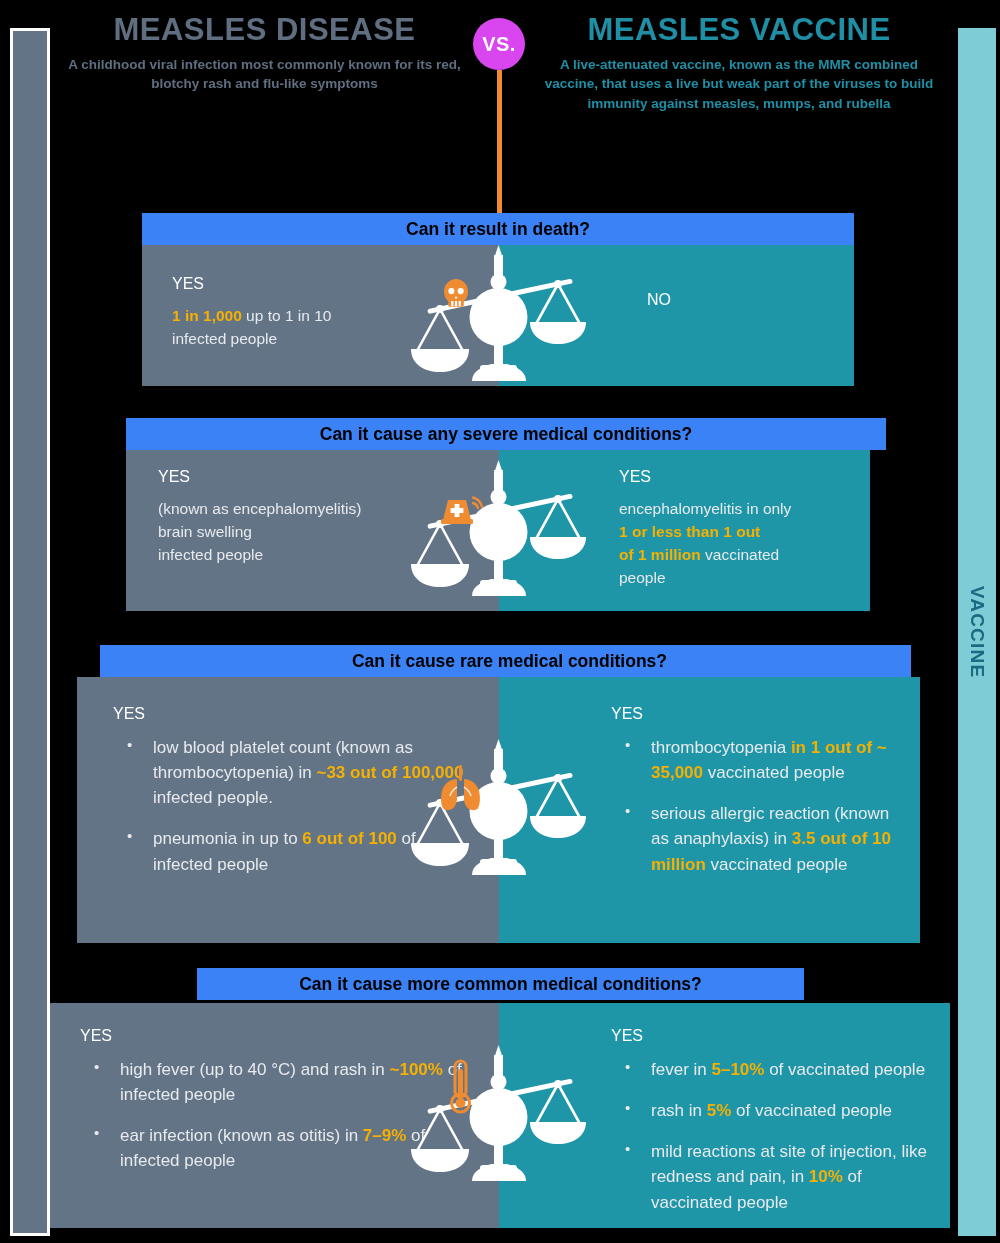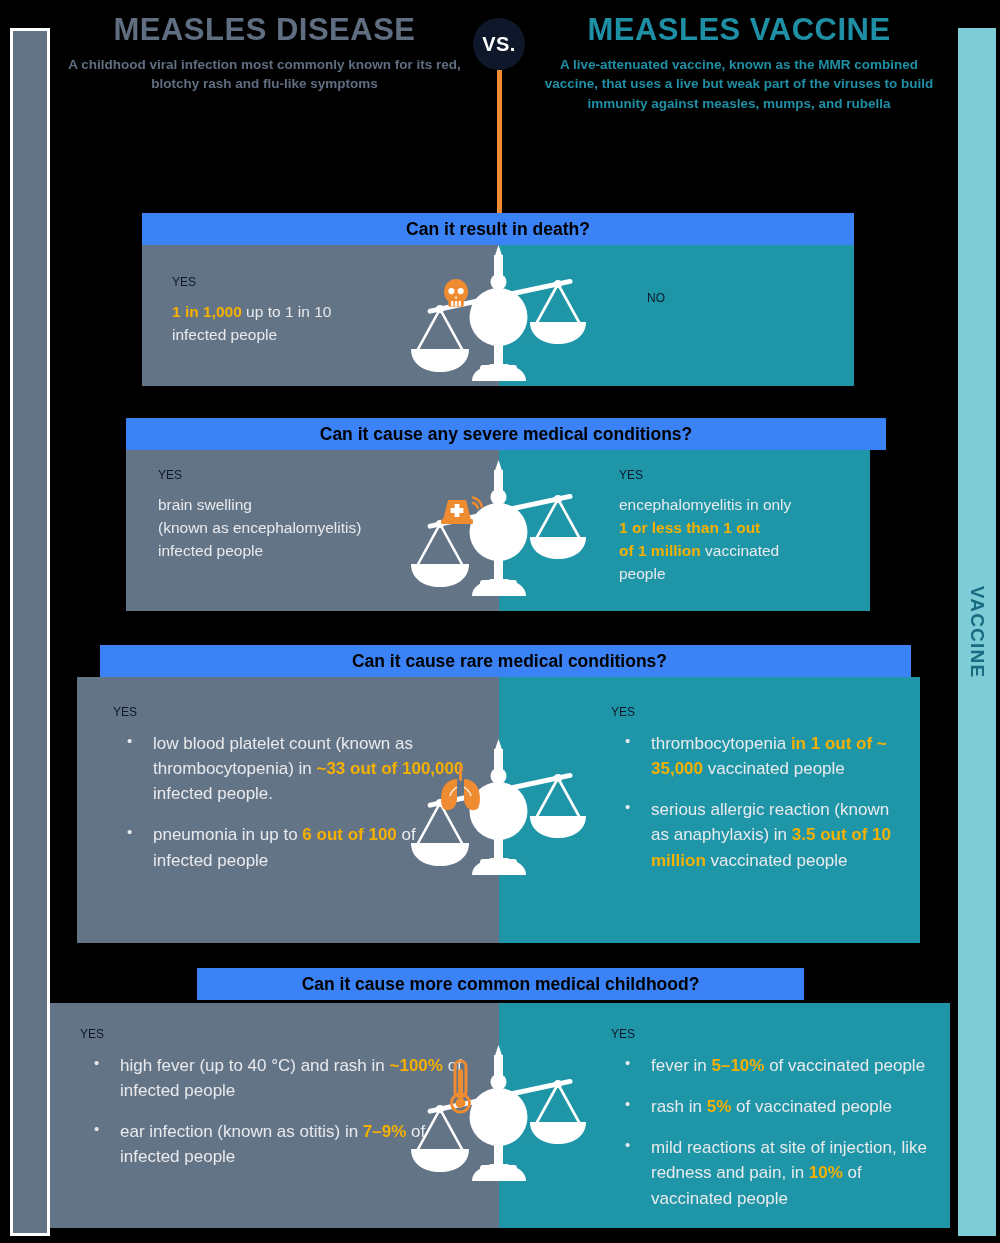--- a/index.html
+++ b/index.html
@@ -37,40 +37,40 @@
   .hdr-sub{ font-size:13.5px; font-weight:bold; line-height:1.45; margin-top:7px; }
   .hdr-left .hdr-sub{ color:#5f6e80; }
   .hdr-right .hdr-sub{ color:#1f8fa5; }
 
   .vs-stem{
     position:absolute; left:497px; top:70px; width:5px; height:150px;
     background:#ef8b30;
   }
   .vs-circle{
     position:absolute; left:473px; top:18px; width:52px; height:52px;
-    border-radius:50%; background:#0f172a;
+    border-radius:50%; background:#d946ef;
     color:#fff; font-size:20px; font-weight:bold;
     display:flex; align-items:center; justify-content:center;
     letter-spacing:.5px;
   }
 
   
   .panel{ position:absolute; }
   .panel-head{
     position:absolute; background:#3b82f6; height:32px;
     display:flex; align-items:center; justify-content:center;
     color:#000; font-size:17.5px; font-weight:bold;
   }
   .panel-body{ position:absolute; display:flex; }
   .side-disease{ background:#647487; }
   .side-vaccine{ background:#1f96a8; }
 
   .col{ position:relative; }
   .col-inner{ padding:22px 26px 18px 32px; }
-  .yes{ color:#0f172a; font-size:12px; margin-bottom:12px; }
+  .yes{ color:#ffffff; font-size:16px; margin-bottom:12px; }
   .txt{ color:#e8eaed; font-size:15.5px; line-height:1.48; }
   .hl{ color:#f5b000; font-weight:bold; }
   ul.bullets{ list-style:none; margin:0; padding:0; }
   ul.bullets li{
     position:relative; padding-left:40px; margin-bottom:16px;
     color:#e8eaed; font-size:17px; line-height:1.48;
   }
   ul.bullets li:last-child{ margin-bottom:0; }
   ul.bullets li:before{
     content:"\2022"; position:absolute; left:14px; top:-1px;
@@ -152,22 +152,22 @@
           </g>
         </svg></div>
     </div>
     <div class="panel">
       <div class="panel-head" style="left:126px;top:418px;width:760px;">Can it cause any severe medical conditions?</div>
       <div class="panel-body" style="left:126px;top:450px;width:744px;height:161px;">
         <div class="col side-disease" style="width:373px;">
           <div class="col-inner" style="padding: 18px 30px 10px 32px;">
             <div class="yes">YES</div>
             <div class="txt">
+              <div><span>(known as encephalomyelitis)</span></div>
               <div><span>brain swelling</span></div>
-              <div><span>(known as encephalomyelitis)</span></div>
               <div><span>infected people</span></div>
             </div>
           </div>
         </div>
         <div class="col side-vaccine" style="width:371px;">
           <div class="col-inner" style="padding: 18px 20px 10px 120px;">
             <div class="yes">YES</div>
             <div class="txt">
               <div><span>encephalomyelitis in only</span></div>
               <div><span class="hl">1 or less than 1 out</span></div>
@@ -245,21 +245,21 @@
           <circle cx="90.5" cy="78" r="29" fill="#ffffff"></circle>
           <g fill="#ef8b30" transform="translate(30,32)">
             <rect x="21" y="0" width="3" height="16" rx="1.4"></rect>
             <path d="M19 14C13 14 6 18 4 26c-1.6 6.6-1 13 .6 16.4C6 45.4 11 46 14 44c2.6-1.7 5-5.6 5-10.6z"></path>
             <path d="M26 14c6 0 13 4 15 12 1.6 6.6 1 13-.6 16.4C39 45.4 34 46 31 44c-2.6-1.7-5-5.6-5-10.6z"></path>
             <path d="M19 22c-3 2-6 5-7 9M26 22c3 2 6 5 7 9" stroke="#fff" stroke-width="1.5" fill="none" opacity=".85"></path>
           </g>
         </svg></div>
     </div>
     <div class="panel">
-      <div class="panel-head" style="left:197px;top:968px;width:607px;">Can it cause more common medical childhood?</div>
+      <div class="panel-head" style="left:197px;top:968px;width:607px;">Can it cause more common medical conditions?</div>
       <div class="panel-body" style="left:50px;top:1003px;width:900px;height:225px;">
         <div class="col side-disease" style="width:449px;">
           <div class="col-inner" style="padding: 24px 30px 10px;">
             <div class="yes">YES</div>
             <ul class="bullets">
               <li><span>high fever (up to 40 °C) and rash in </span><span class="hl">~100%</span><span> of infected people</span></li>
               <li><span>ear infection (known as otitis) in </span><span class="hl">7–9%</span><span> of infected people</span></li>
             </ul>
           </div>
         </div>

